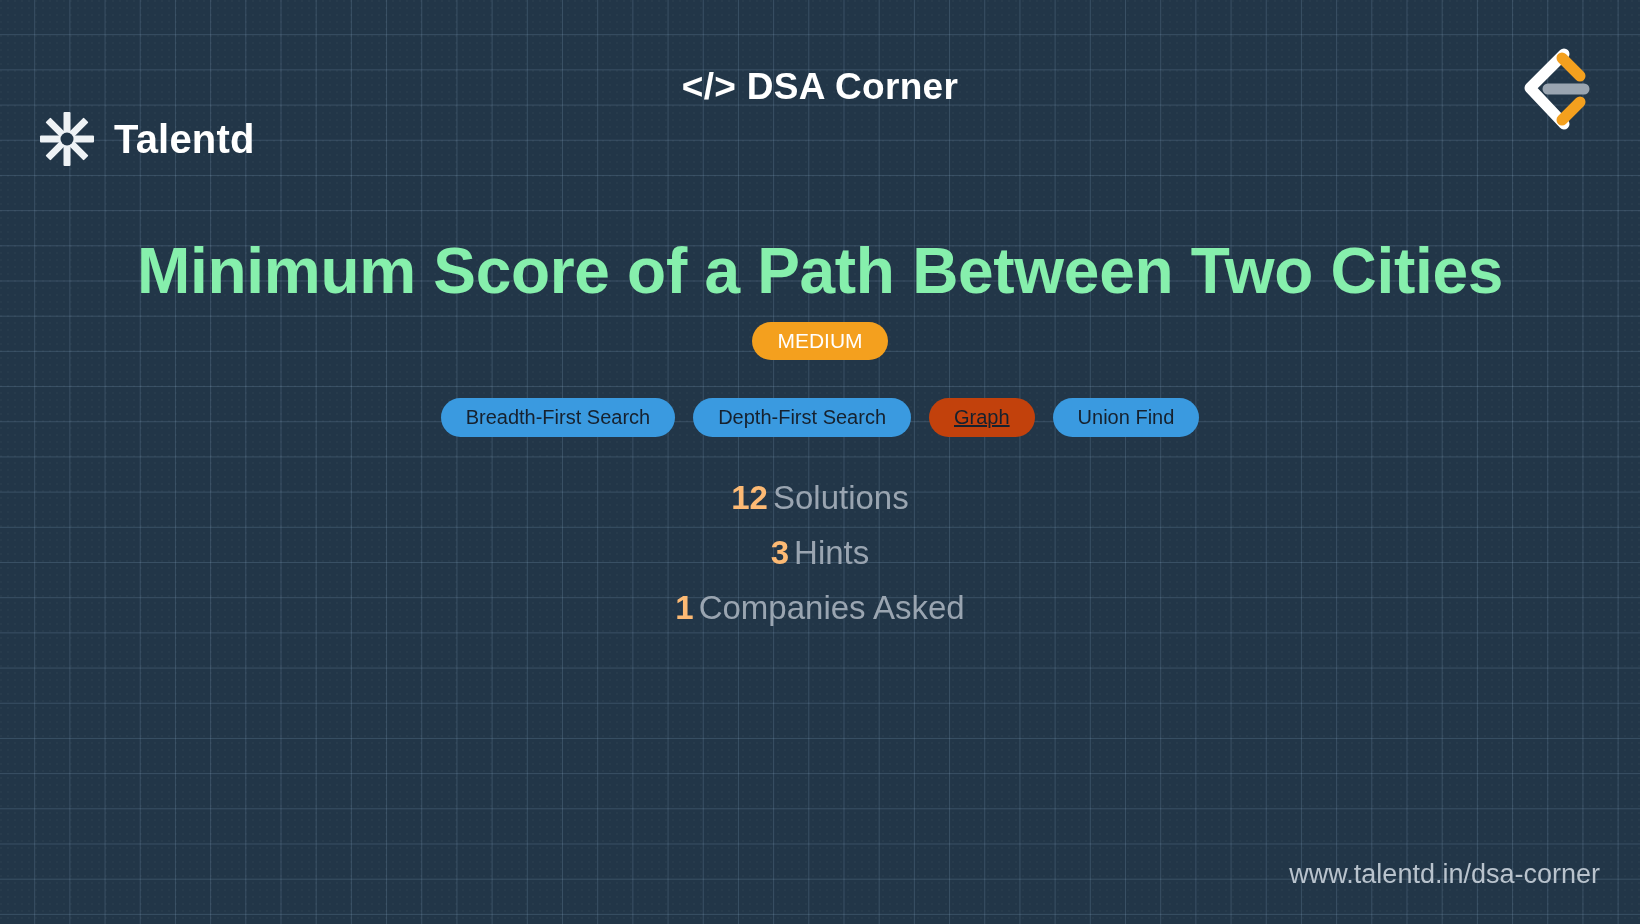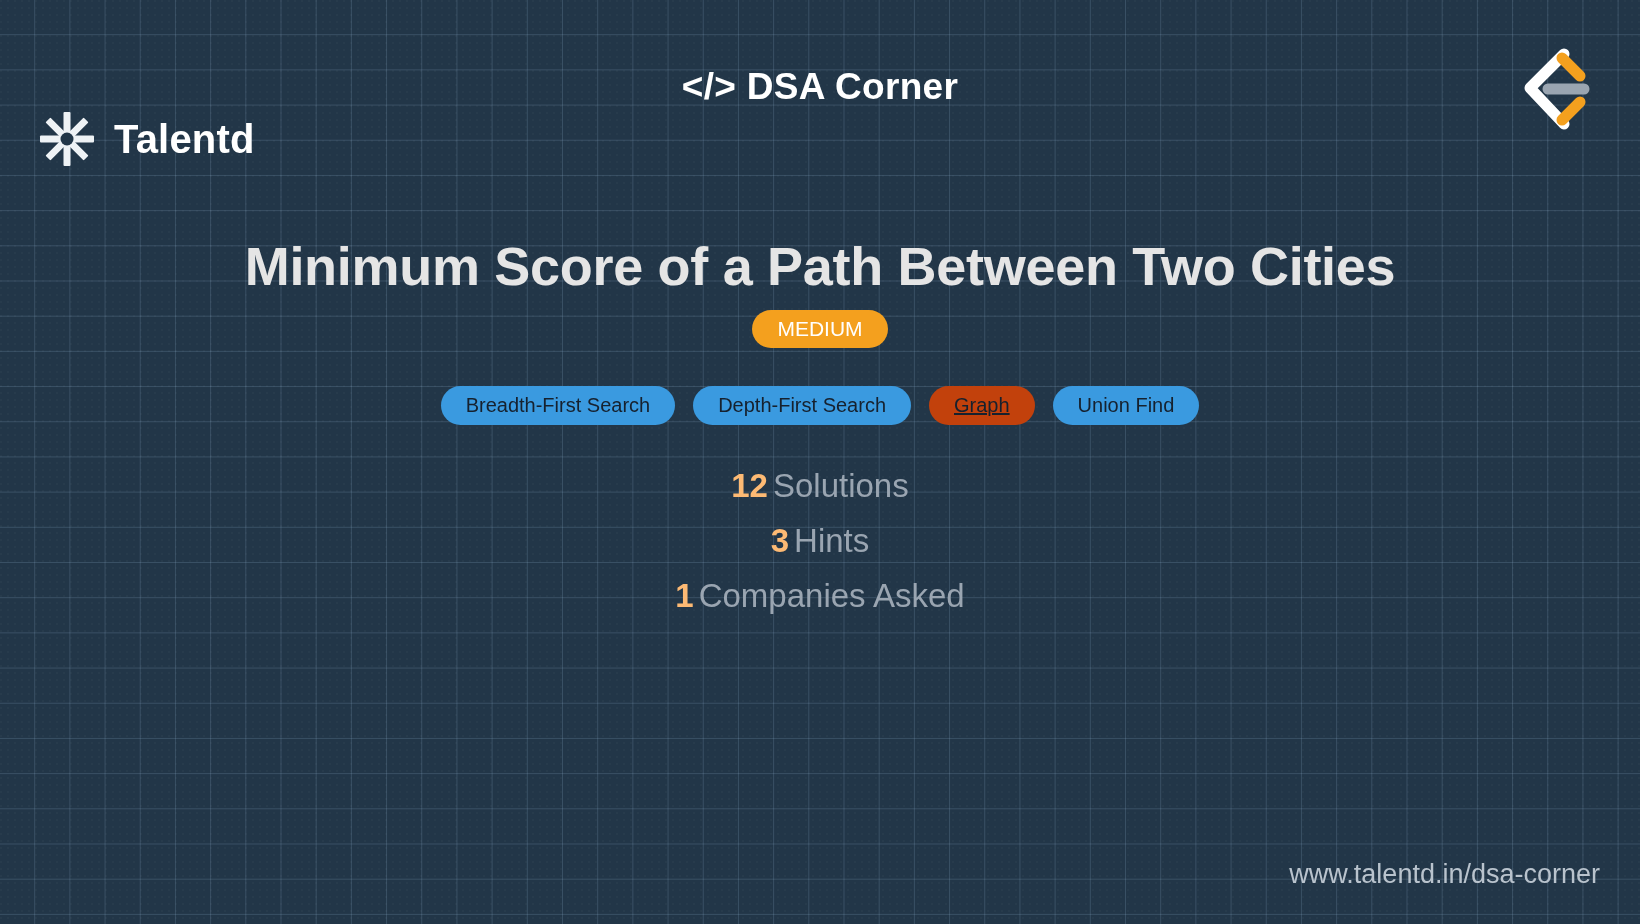--- a/index.html
+++ b/index.html
@@ -129,22 +129,22 @@
 
   .problem-number {
     color:#8d99a6;
     font-size:33px;
     font-weight:400;
     line-height:1;
     margin-bottom:26px;
   }
 
   .problem-title {
-    color:#e5e5e5;
-    font-size:54px;
+    color:#86efac;
+    font-size:64px;
     font-weight:700;
     line-height:1.12;
     letter-spacing:-0.3px;
     padding:0 60px;
   }
 
   .difficulty-wrap {
     margin-top:14px;
   }
 

